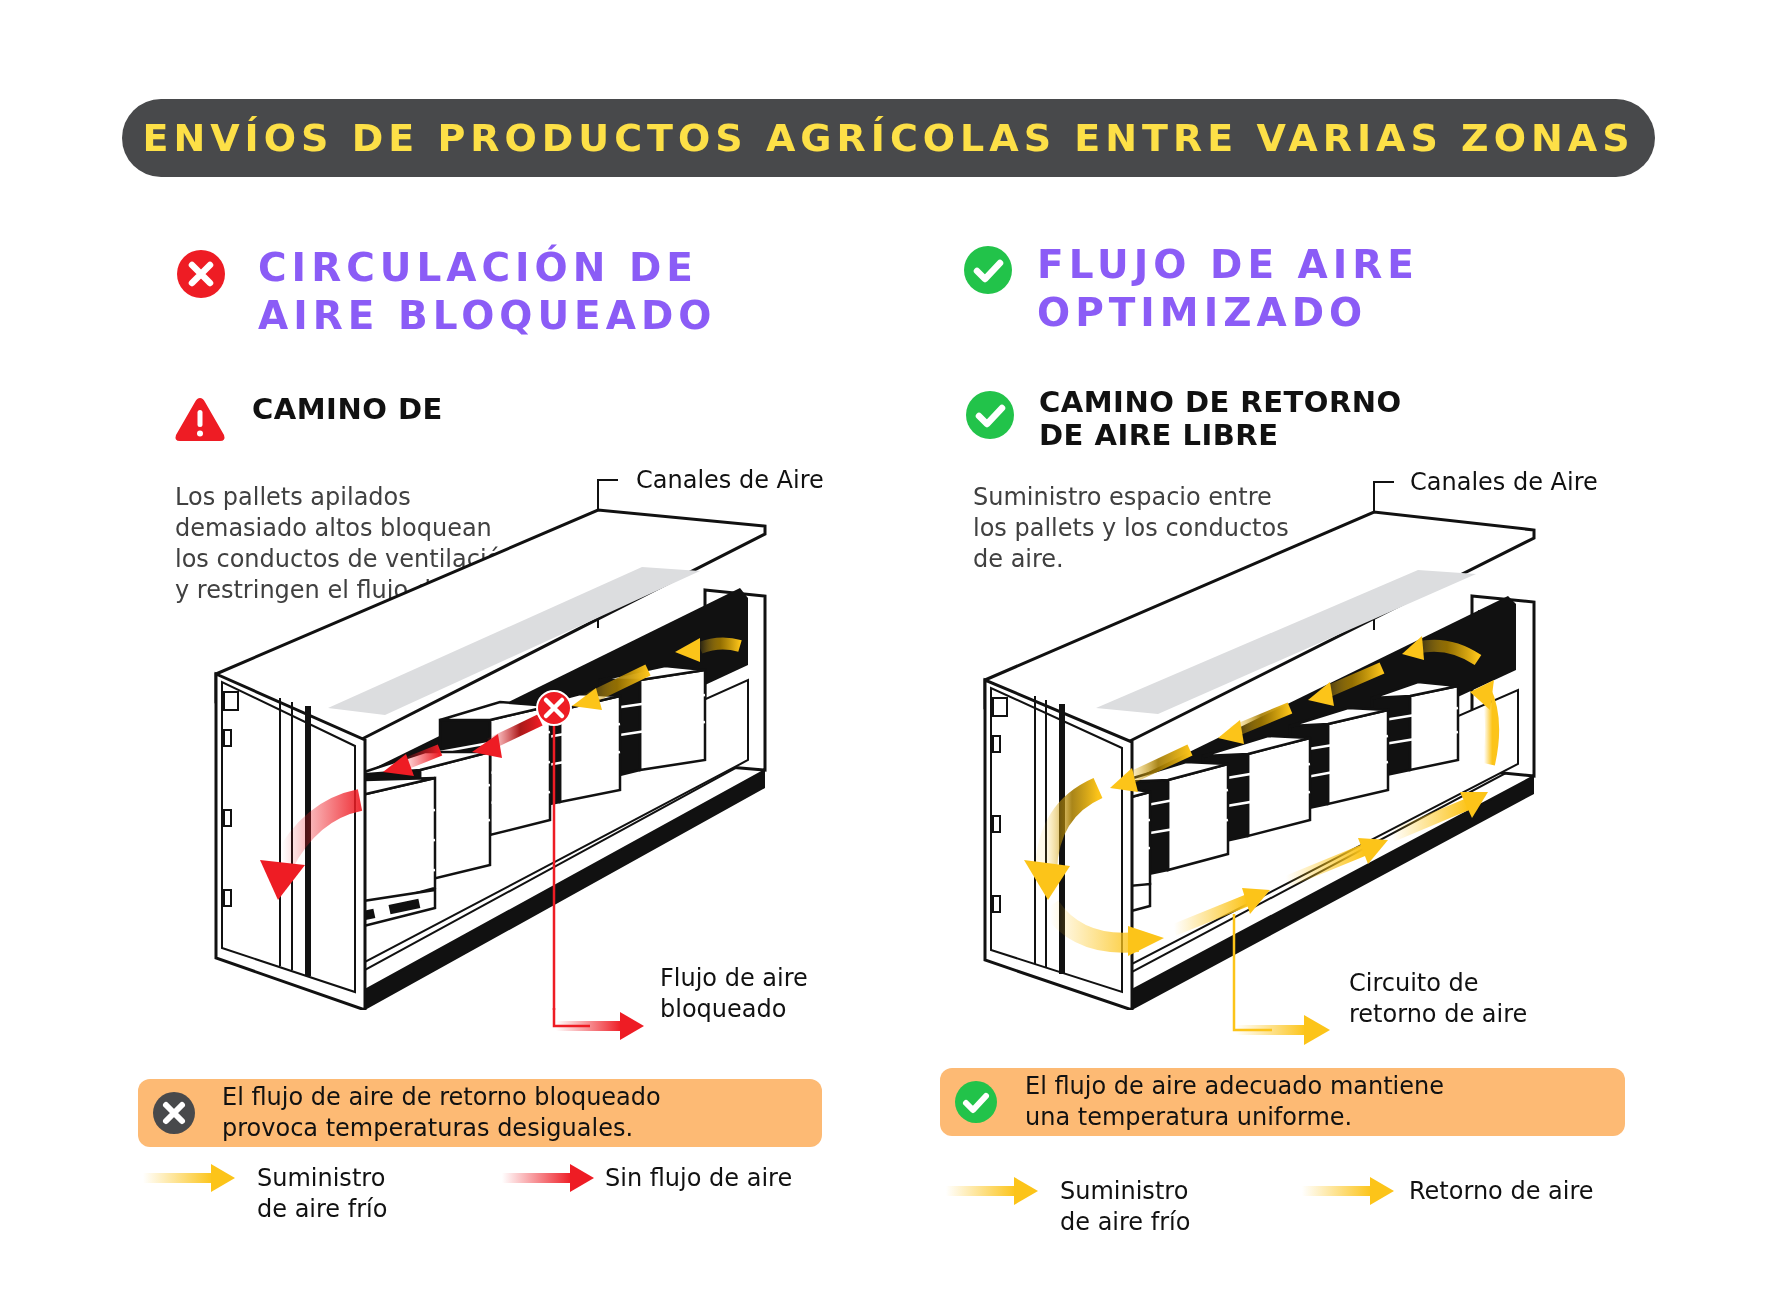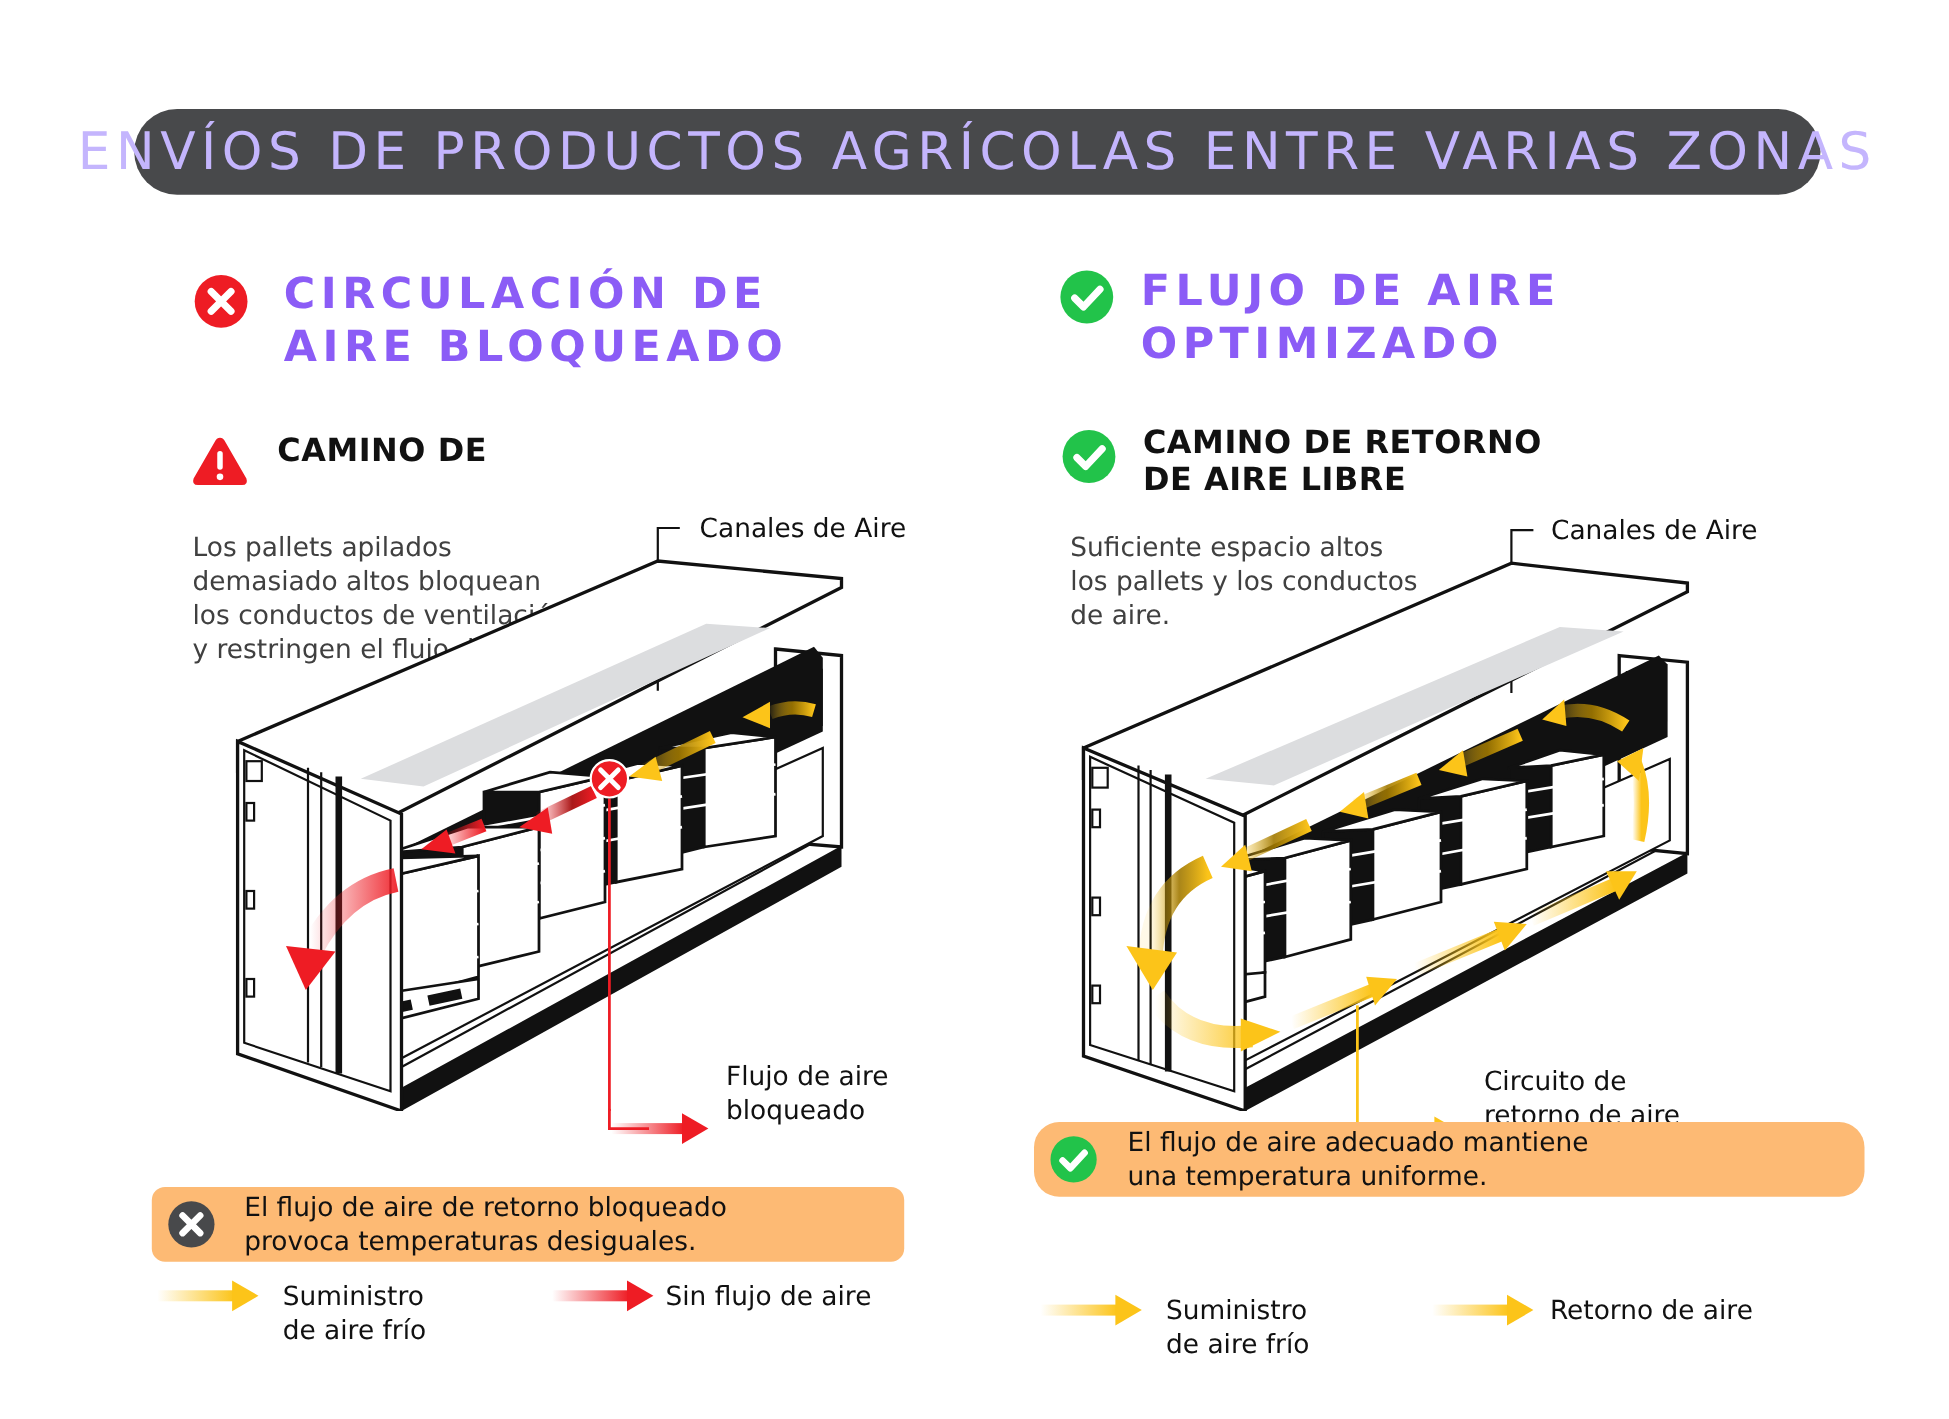--- a/index.html
+++ b/index.html
@@ -1,21 +1,21 @@
 <!DOCTYPE html>
 <html><head>
 <meta charset="utf-8">
 <style>
   html, body { margin:0; padding:0; background:#ffffff; }
   body { width:1772px; height:1290px; position:relative; overflow:hidden;
          font-family:"DejaVu Sans", "Liberation Sans", sans-serif; color:#111; }
   .abs { position:absolute; }
   .title-bar { left:122px; top:99px; width:1533px; height:78px; background:#48494b;
                border-radius:39px; display:flex; align-items:center; justify-content:center; }
-  .title-text { color:#c4b5fd; font-weight:normal; font-size:47px; letter-spacing:5px;
+  .title-text { color:#fde047; font-weight:bold; font-size:38px; letter-spacing:5px;
                 font-family:"DejaVu Sans", sans-serif; white-space:nowrap; }
   .heading { font-weight:bold; font-size:39px; letter-spacing:5px; line-height:48px;
              font-family:"DejaVu Sans", sans-serif; color:#8b5cf6; white-space:nowrap; }
   .sub { font-weight:bold; font-size:29px; line-height:33px; letter-spacing:0.5px;
          font-family:"DejaVu Sans", sans-serif; white-space:nowrap; }
   .body { font-size:24px; line-height:31px; color:#404040; white-space:nowrap;
           font-family:"DejaVu Sans", sans-serif; }
   .callout { font-size:24px; line-height:31px; white-space:nowrap; }
   .summary { background:#fdba74; border-radius:12px; display:flex; align-items:center; }
   .summary .txt { font-size:24px; line-height:31px; white-space:nowrap; }
@@ -234,21 +234,21 @@
     <circle cx="25" cy="25" r="24" fill="#22c34a"></circle>
     <path d="M14 26 L22 34 L37 18" stroke="#fff" stroke-width="6.5" fill="none" stroke-linecap="round" stroke-linejoin="round"></path>
   </svg>
 </div>
 <div class="abs sub" style="left:1039px;top:386px;">
   <div>CAMINO DE RETORNO</div>
   <div>DE AIRE LIBRE</div>
 </div>
 
 <div class="abs body" style="left:973px;top:482px;">
-  <div>Suficiente espacio altos</div>
+  <div>Suministro espacio entre</div>
   <div>los pallets y los conductos</div>
   <div>de aire.</div>
 </div>
 
 <div class="abs callout" style="left:1410px;top:467px;">Canales de Aire</div>
 
 <div class="abs" style="left:978px;top:470px;width:600px;height:540px;">
 <svg width="600" height="540" viewBox="0 0 600 540">
   <polyline points="416,12 396,12 396,160" fill="none" stroke="#111" stroke-width="2"></polyline>
 
@@ -342,21 +342,21 @@
     <polyline points="2,0 2,20 40,20" fill="none" stroke="#fcc419" stroke-width="2.5"></polyline>
     <rect x="4" y="15" width="70" height="10" fill="url(#gradYellow)"></rect>
     <polygon points="72,5 98,20 72,35" fill="#fcc419"></polygon>
   </svg>
 </div>
 <div class="abs callout" style="left:1349px;top:968px;">
   <div>Circuito de</div>
   <div>retorno de aire</div>
 </div>
 
-<div class="abs summary" style="left:940px;top:1020px;width:755px;height:68px;border-radius:23px;">
+<div class="abs summary" style="left:940px;top:1068px;width:685px;height:68px;">
   <div style="margin-left:14px;width:44px;height:44px;">
     <svg width="44" height="44" viewBox="0 0 44 44">
       <circle cx="22" cy="22" r="21" fill="#22c34a"></circle>
       <path d="M12 23 L19 30 L32 16" stroke="#fff" stroke-width="6" fill="none" stroke-linecap="round" stroke-linejoin="round"></path>
     </svg>
   </div>
   <div class="txt" style="margin-left:27px;">
     <div>El flujo de aire adecuado mantiene</div>
     <div>una temperatura uniforme.</div>
   </div>

